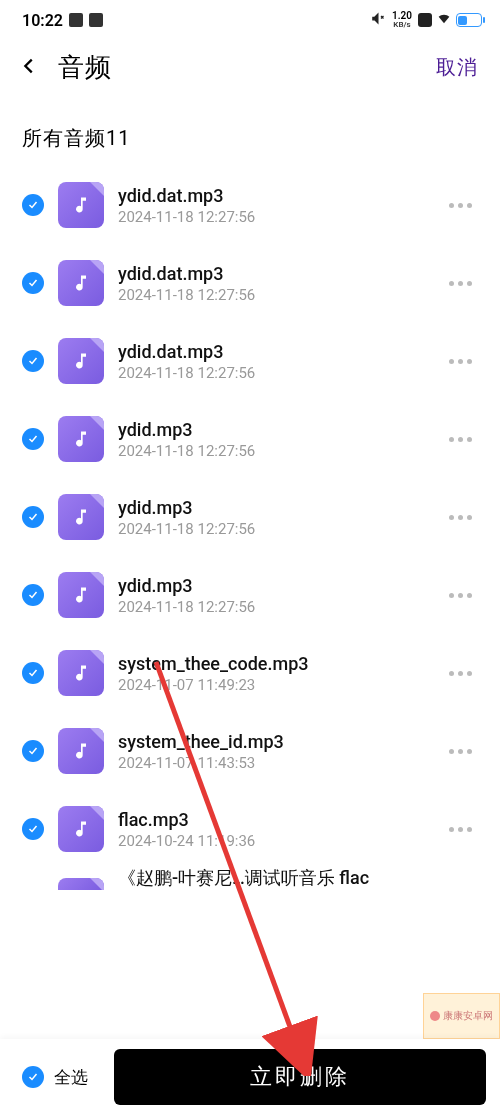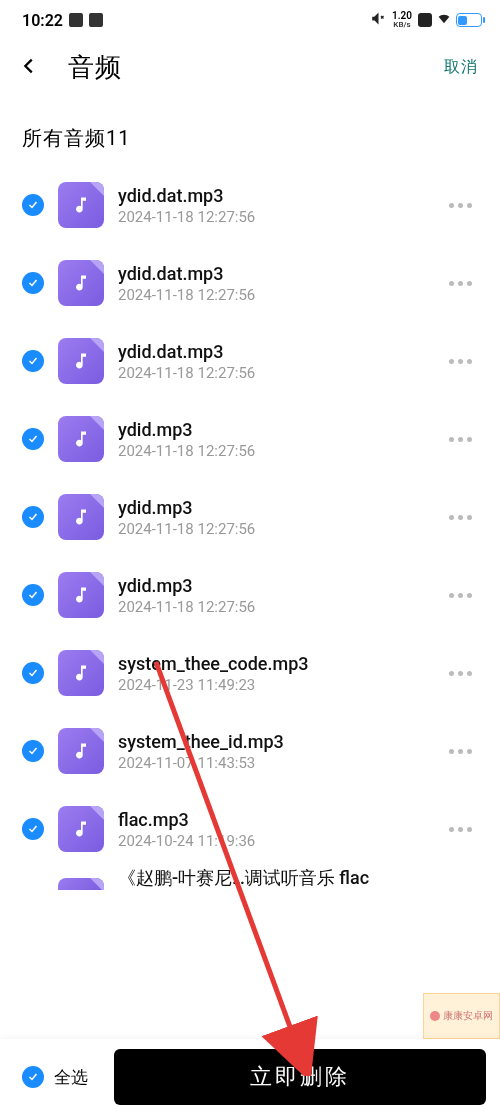--- a/index.html
+++ b/index.html
@@ -44,24 +44,24 @@
       border-radius: 1px;
     }
     .battery-fill { width: 9px; height: 9px; background: #3399ff; margin-left: 1px; border-radius: 2px; }
     .wifi-ic, .mute-ic { color: #222; }
     .header {
       display: flex;
       align-items: center;
       justify-content: space-between;
       padding: 10px 22px 10px 12px;
     }
-    .header-left { display: flex; align-items: center; gap: 22px; }
+    .header-left { display: flex; align-items: center; gap: 12px; }
     .back-btn { font-size: 28px; font-weight: 300; padding: 0 6px; }
     .title { font-size: 26px; font-weight: 500; letter-spacing: 1px; }
-    .cancel { font-size: 16px; color: #0f766e; letter-spacing: 1px; }
+    .cancel { font-size: 20px; color: #4c1d95; letter-spacing: 1px; }
     .section-title {
       font-size: 20px;
       padding: 30px 22px 14px 22px;
       letter-spacing: 1px;
     }
     .list { padding: 0 22px; }
     .row {
       display: flex;
       align-items: center;
       gap: 14px;
@@ -352,21 +352,21 @@
           <path d="M5 12l5 5 9-11"></path>
         </svg>
       </div>
     <div class="file-icon audio">
         <svg viewBox="0 0 24 24" fill="#fff">
           <path d="M12 3v10.55A4 4 0 1014 17V7h4V3h-6z"></path>
         </svg>
       </div>
     <div class="file-info">
         <div class="file-name">system_thee_code.mp3</div>
-        <div class="file-ts">2024-11-23 11:49:23</div>
+        <div class="file-ts">2024-11-07 11:49:23</div>
       </div>
     <div class="more">
         <span></span>
         <span></span>
         <span></span>
       </div>
   </div>
 
   <div class="row">
     <div class="check">

